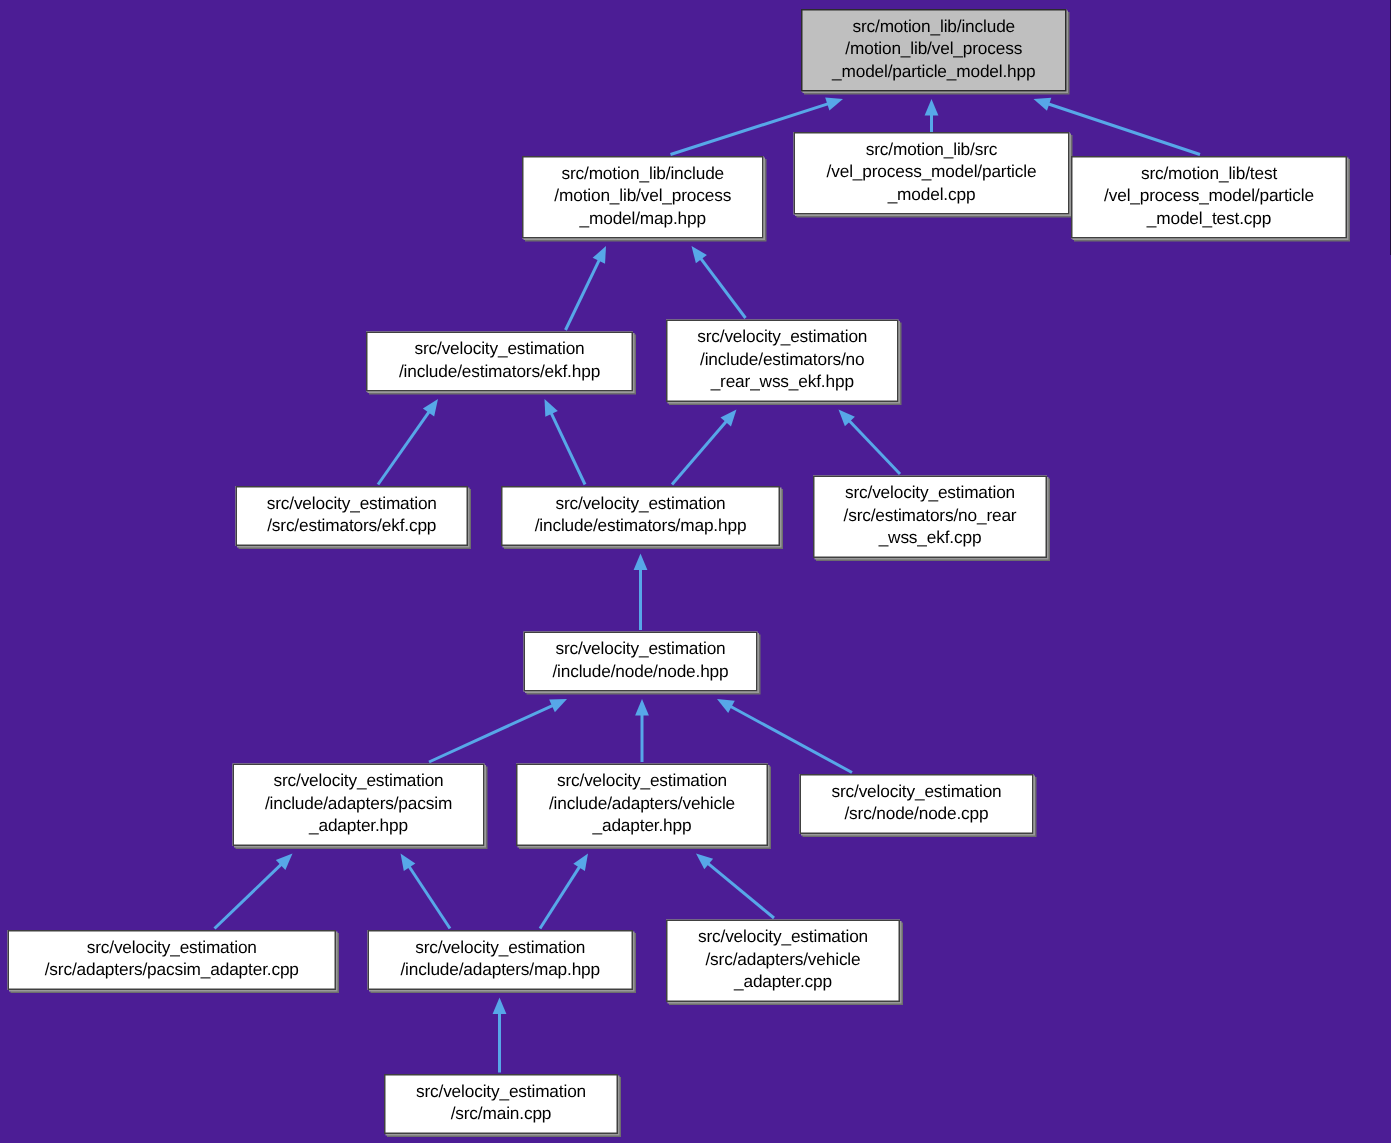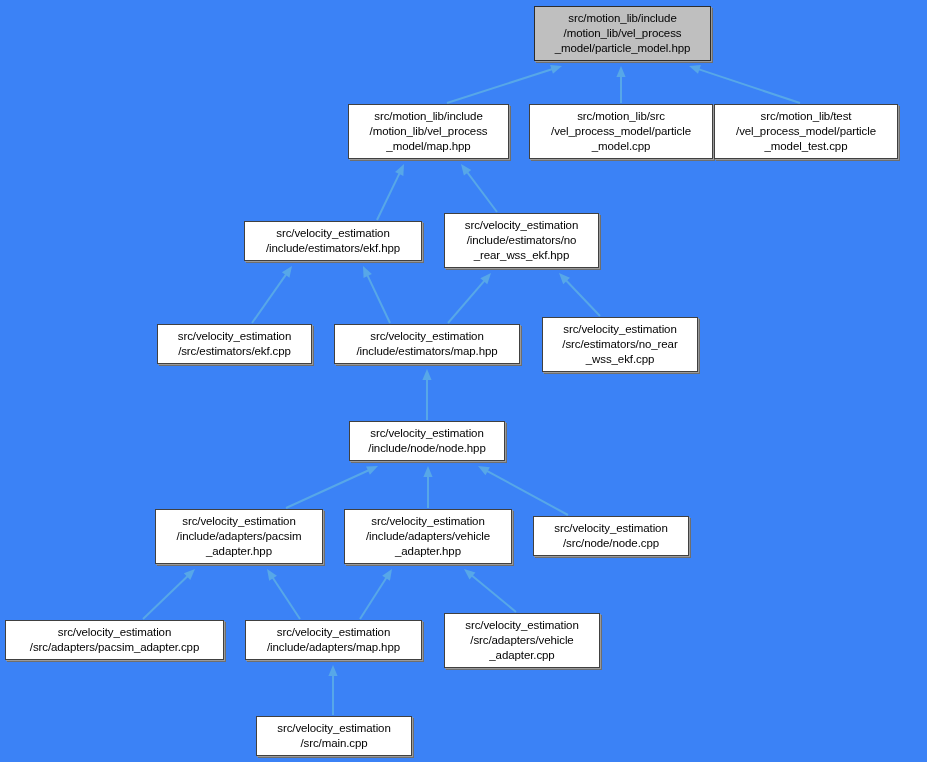--- a/index.html
+++ b/index.html
@@ -4,21 +4,21 @@
 <style>
   html, body {
     margin: 0;
     padding: 0;
     background: #000000;
   }
   #graph-root {
     position: relative;
     width: 927px;
     height: 762px;
-    background: #3b82f6;
+    background: #4c1d95;
     overflow: hidden;
     font-family: "Liberation Sans", sans-serif;
   }
   #edge-layer {
     position: absolute;
     left: 0;
     top: 0;
     width: 927px;
     height: 762px;
     pointer-events: none;
@@ -127,21 +127,21 @@
         <polygon points="333 665 337.6 676 328.4 676" fill="#57a7e8"></polygon>
       </g>
     </svg>
   <div id="node-layer">
       <div class="graph-node root-node" style="left: 534px; top: 6px; width: 177px; height: 55px;"><span class="node-label">src/motion_lib/include
 /motion_lib/vel_process
 _model/particle_model.hpp</span></div>
       <div class="graph-node" style="left: 348px; top: 104px; width: 161px; height: 55px;"><span class="node-label">src/motion_lib/include
 /motion_lib/vel_process
 _model/map.hpp</span></div>
-      <div class="graph-node" style="left: 529px; top: 104px; width: 184px; height: 55px;"><span class="node-label">src/motion_lib/src
+      <div class="graph-node" style="left: 529px; top: 88px; width: 184px; height: 55px;"><span class="node-label">src/motion_lib/src
 /vel_process_model/particle
 _model.cpp</span></div>
       <div class="graph-node" style="left: 714px; top: 104px; width: 184px; height: 55px;"><span class="node-label">src/motion_lib/test
 /vel_process_model/particle
 _model_test.cpp</span></div>
       <div class="graph-node" style="left: 244px; top: 221px; width: 178px; height: 40px;"><span class="node-label">src/velocity_estimation
 /include/estimators/ekf.hpp</span></div>
       <div class="graph-node" style="left: 444px; top: 213px; width: 155px; height: 55px;"><span class="node-label">src/velocity_estimation
 /include/estimators/no
 _rear_wss_ekf.hpp</span></div>

